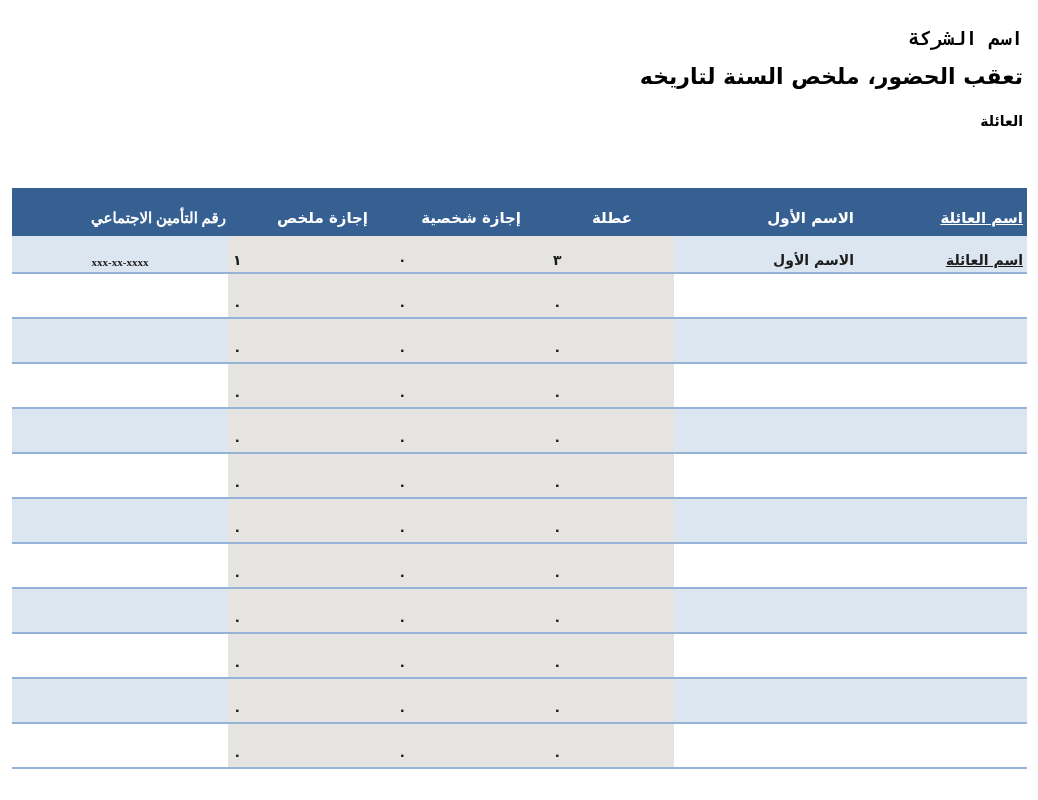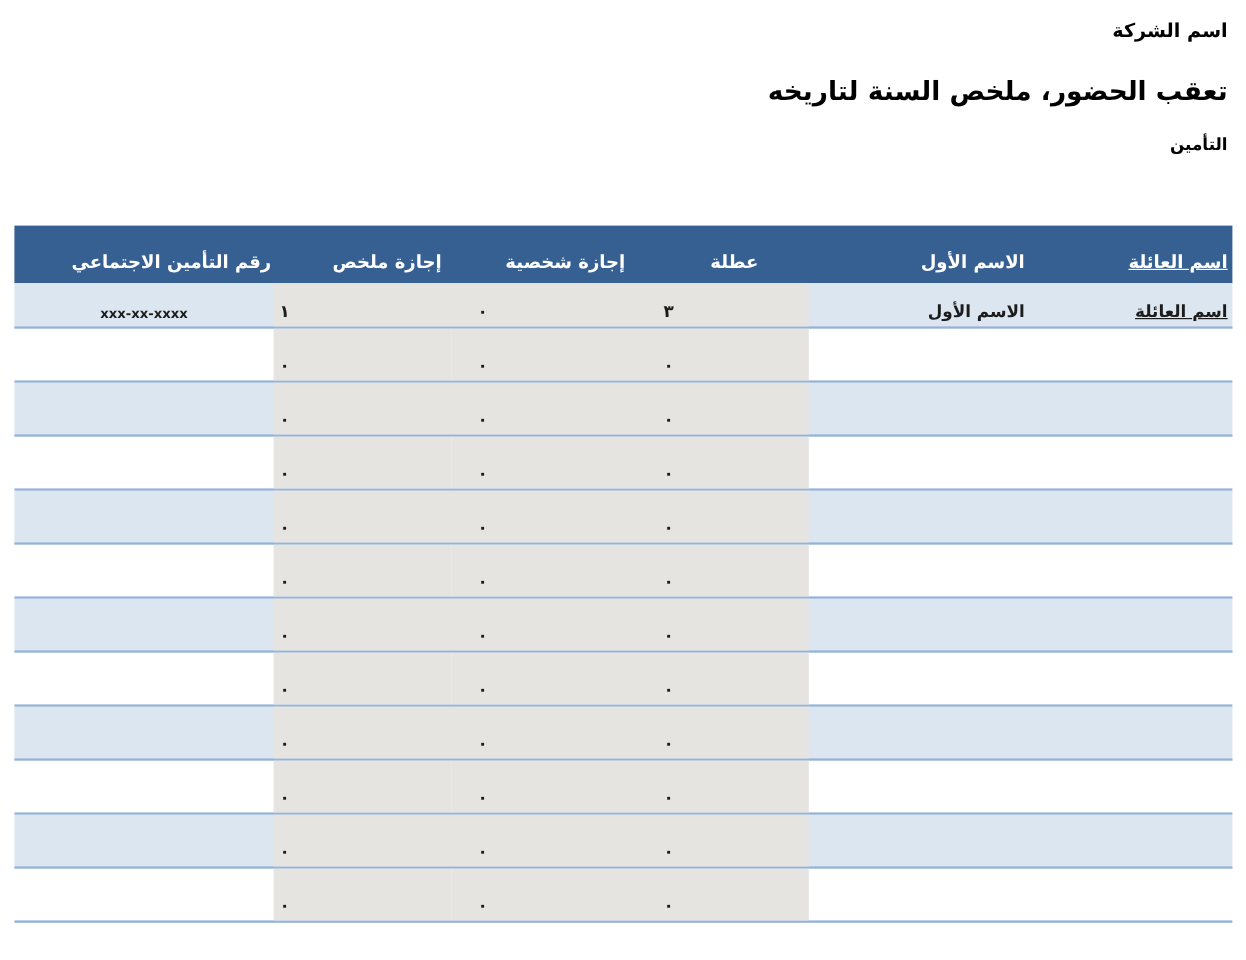--- a/index.html
+++ b/index.html
@@ -5,21 +5,21 @@
   html,body{margin:0;padding:0;}
   body{
     width:1038px;height:800px;
     background:#ffffff;
     font-family:"DejaVu Sans", sans-serif;
     position:relative;
     overflow:hidden;
     direction:rtl;
   }
   .doc-header{position:absolute;top:0;right:15px;left:15px;text-align:right;color:#000;}
-  .company-name{position:absolute;top:16px;right:0;font-size:16px;font-weight:bold;white-space:nowrap;}
+  .company-name{position:absolute;top:27px;right:0;font-size:19px;font-weight:bold;white-space:nowrap;font-family:Liberation Mono, monospace;}
   .page-title{position:absolute;top:64px;right:0;font-size:22px;font-weight:bold;white-space:nowrap;}
   .date-label{position:absolute;top:113px;right:0;font-size:14px;font-weight:bold;white-space:nowrap;}
 
   .table{
     position:absolute;left:12px;top:188px;width:1015px;
     direction:rtl;
   }
   .thead{display:flex;height:48px;background:#376092;}
   .hcell{
     box-sizing:border-box;display:flex;align-items:flex-end;
@@ -33,42 +33,42 @@
     box-sizing:border-box;display:flex;align-items:flex-end;
     padding-bottom:4px;color:#1c1c1c;font-weight:bold;font-size:14px;
     white-space:nowrap;
   }
   
   .col-family{width:169px;text-decoration:underline;}
   .col-first{width:184px;}
   .col-vacation{width:149px;}
   .col-personal{width:149px;}
   .col-sick{width:148px;}
-  .col-ssn{width:216px;}
+  .col-ssn{width:216px;font-family:Liberation Serif, serif;}
   
   .cell.col-vacation,.cell.col-personal,.cell.col-sick{background:#E5E4E1;}
   
   .hcell{justify-content:flex-start;padding-right:4px;}
   .hcell.col-vacation{padding-right:42px;}
   .hcell.col-sick{padding-right:8px;}
   .hcell.col-ssn{padding-right:2px;}
   
   .cell.col-family,.cell.col-first{justify-content:flex-start;padding-right:4px;}
   .cell.col-vacation{justify-content:flex-end;padding-left:28px;}
   .cell.col-personal{justify-content:flex-end;padding-left:22px;}
   .cell.col-sick{justify-content:flex-end;padding-left:5px;}
   .cell.col-ssn{justify-content:center;font-size:11px;}
 </style>
 </head>
 <body>
 
 <div class="doc-header">
   <div class="company-name">اسم الشركة</div>
   <div class="page-title">تعقب الحضور، ملخص السنة لتاريخه</div>
-  <div class="date-label">التأمين</div>
+  <div class="date-label">العائلة</div>
 </div>
 
 <div class="table">
     <div class="thead">
       <div class="hcell col-family">اسم العائلة</div>
       <div class="hcell col-first">الاسم الأول</div>
       <div class="hcell col-vacation">عطلة</div>
       <div class="hcell col-personal">إجازة شخصية</div>
       <div class="hcell col-sick">إجازة ملخص</div>
       <div class="hcell col-ssn">رقم التأمين الاجتماعي</div>

